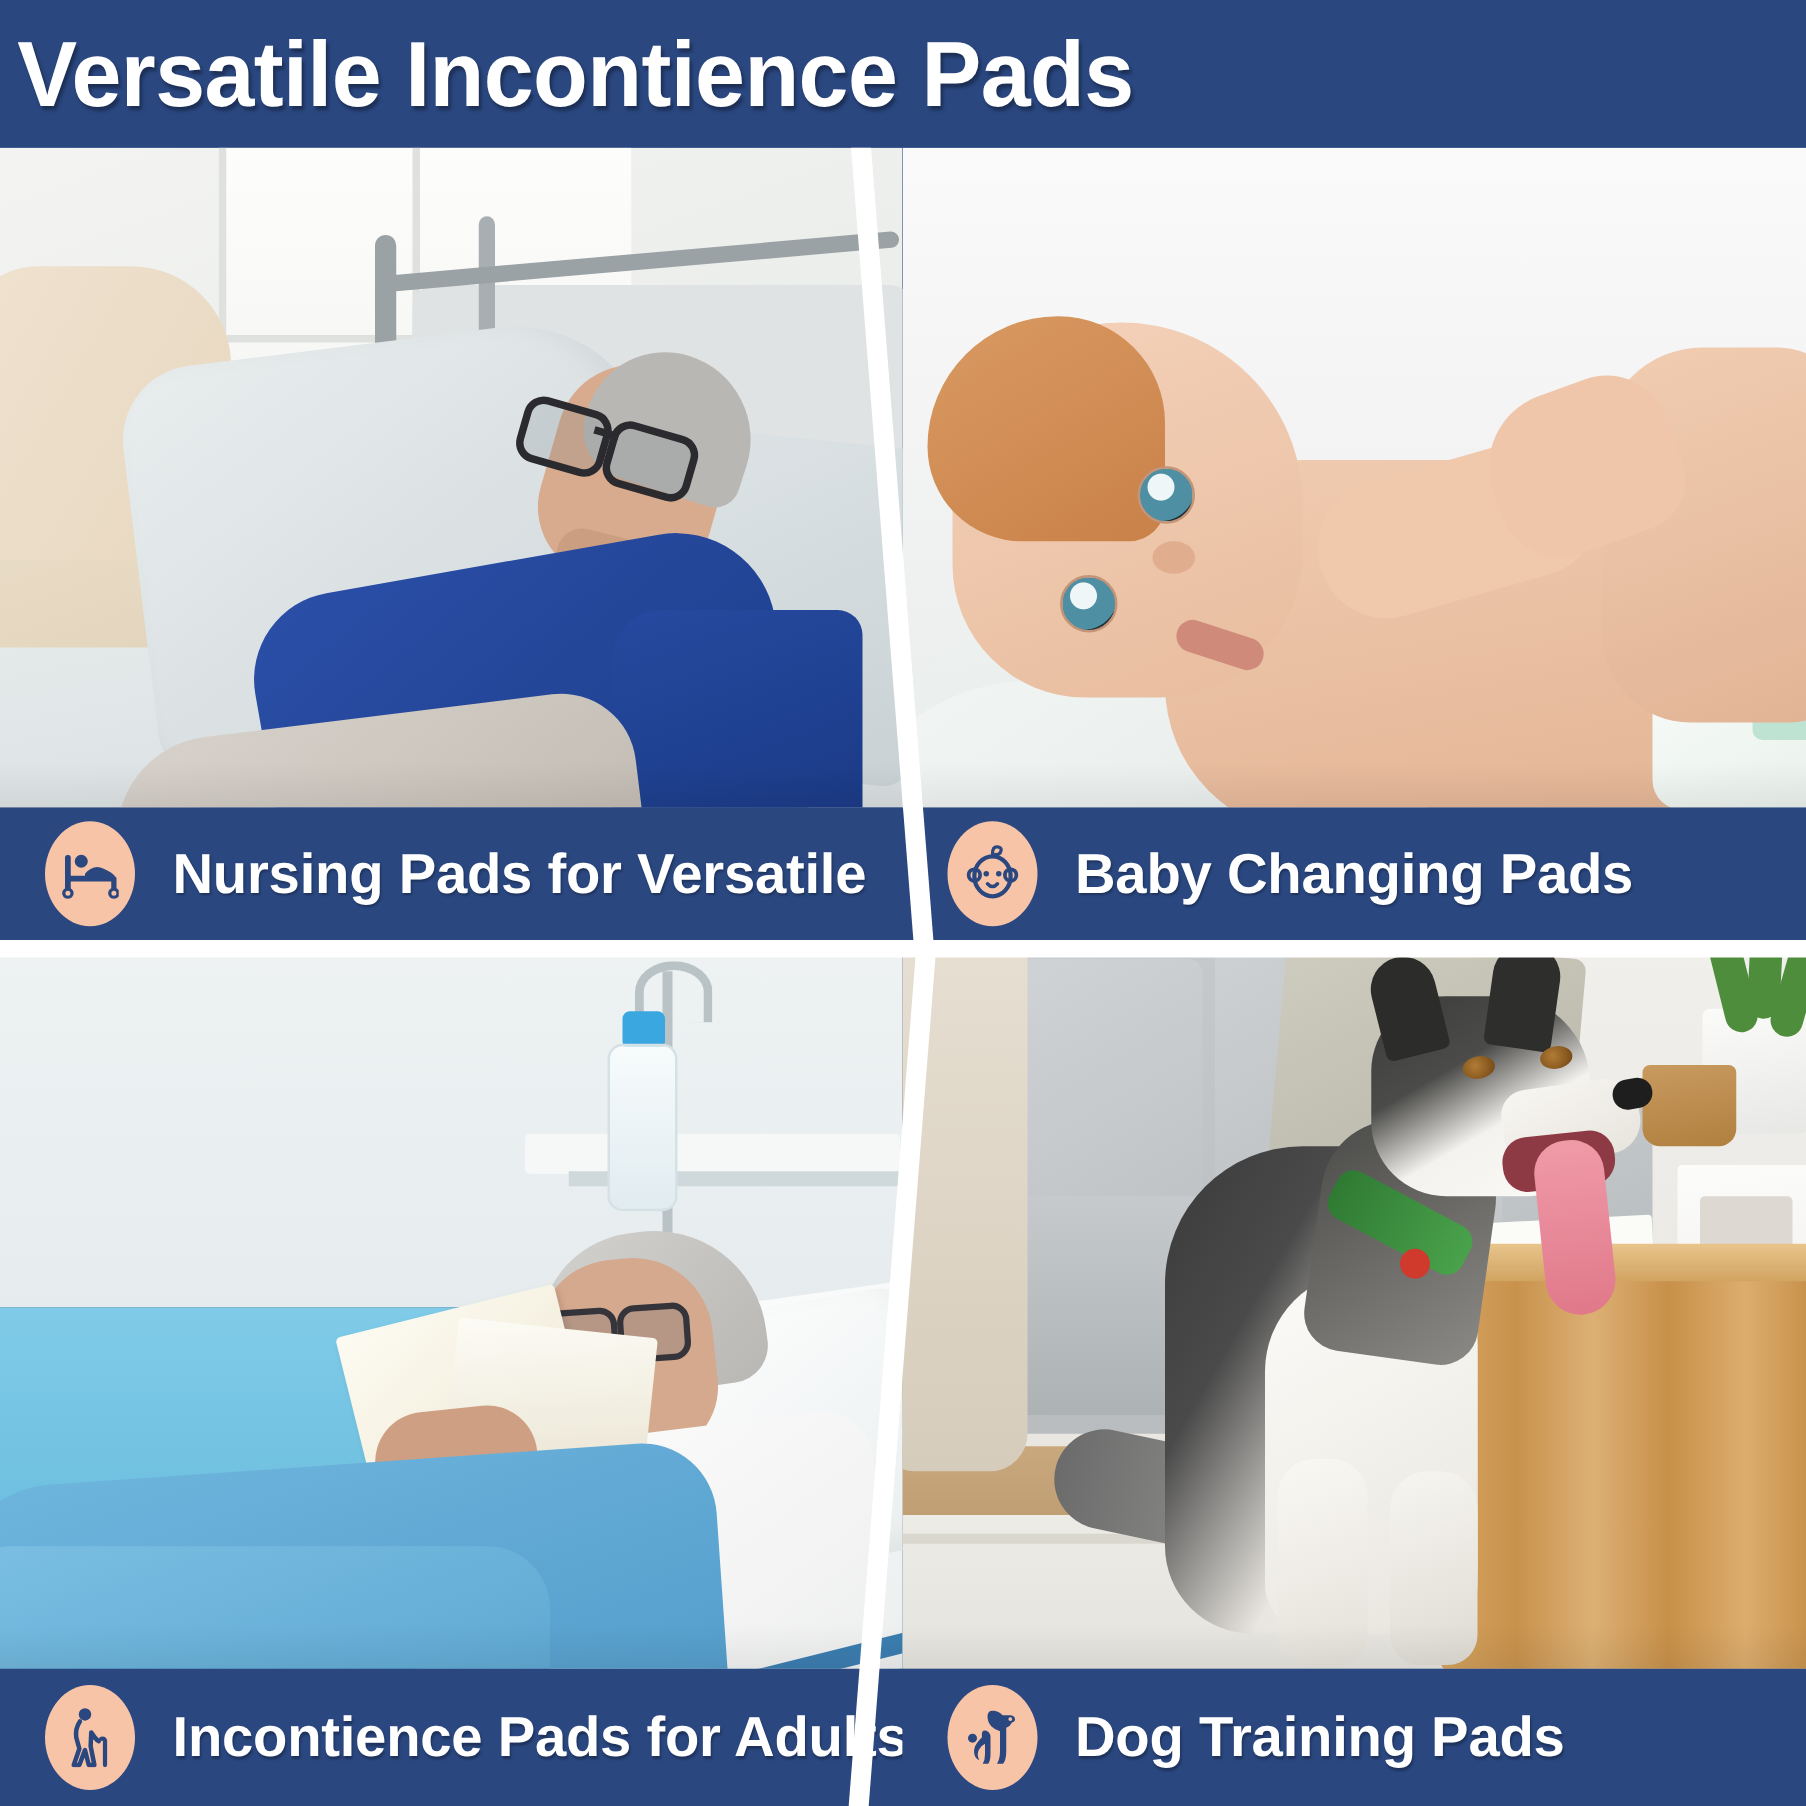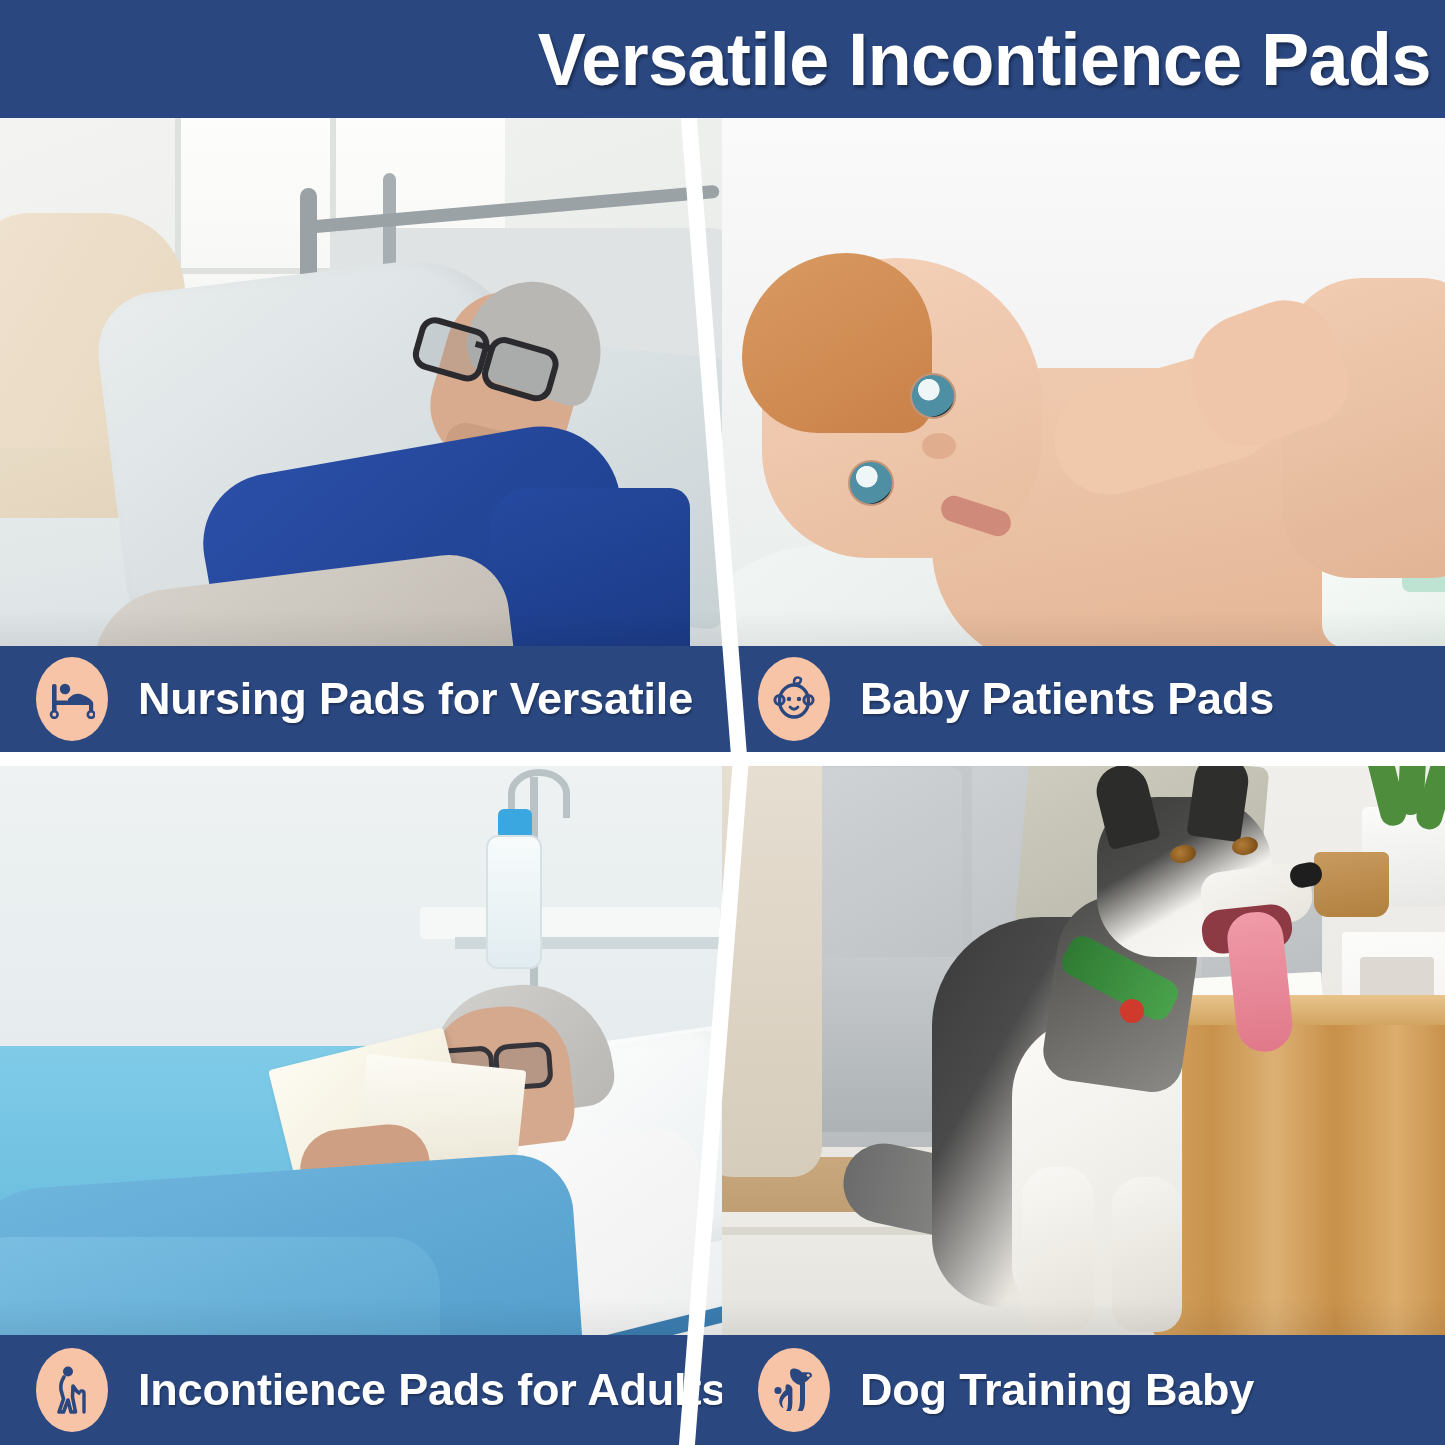--- a/index.html
+++ b/index.html
@@ -20,21 +20,21 @@
 
   
   .title-bar {
     position: absolute;
     left: 0; top: 0;
     width: 1445px;
     height: 118px;
     background: #2A4780;
     display: flex;
     align-items: center;
-    justify-content: flex-end;
+    justify-content: flex-start;
     z-index: 30;
   }
   .title-text {
     font-family: "Liberation Sans Narrow", "Liberation Sans", sans-serif;
     font-weight: 700;
     font-size: 74px;
     letter-spacing: -0.5px;
     color: #FFFFFF;
     text-shadow: 2px 3px 3px rgba(0,0,0,0.35);
     white-space: nowrap;
@@ -599,21 +599,21 @@
         <svg width="44" height="46" viewBox="0 0 44 46" aria-hidden="true">
           <path d="M22 7 Q22 1 26 1.5 Q30 2 28.5 5.5 Q27.5 8 24.5 7.6" fill="none" stroke="#2A4780" stroke-width="2.6" stroke-linecap="round"></path>
           <ellipse cx="22" cy="25" rx="14.5" ry="16" fill="none" stroke="#2A4780" stroke-width="3.4"></ellipse>
           <circle cx="7.5" cy="24" r="4.6" fill="none" stroke="#2A4780" stroke-width="3"></circle>
           <circle cx="36.5" cy="24" r="4.6" fill="none" stroke="#2A4780" stroke-width="3"></circle>
           <circle cx="17" cy="23" r="2.2" fill="#2A4780"></circle>
           <circle cx="27" cy="23" r="2.2" fill="#2A4780"></circle>
           <path d="M18 31 Q22 35.5 26 31" fill="none" stroke="#2A4780" stroke-width="2.8" stroke-linecap="round"></path>
         </svg>
       </div>
-      <div class="label-text">Baby Patients Pads</div>
+      <div class="label-text">Baby Changing Pads</div>
     </div>
   </div>
 
   <div class="quad q-bl">
     <div class="photo">
       <div class="scene">
         <div class="bl-wallt"></div>
         <div class="bl-wallb"></div>
         <div class="bl-shelf"></div>
         <div class="bl-shelf2"></div>
@@ -706,21 +706,21 @@
                    Q36.4 13.8 33 15.2 L33 34 Q33 41 30.4 44 L25.6 44 Q28 40 28 34 L28 18
                    Q24 17 21 14 Q18 10.6 18 6 Z" fill="#2A4780"></path>
           <circle cx="36.2" cy="8.2" r="1.5" fill="#F8C4A8"></circle>
           <path d="M13.5 20.5 Q13.5 16.5 17 17.6 Q19.6 18.4 20.4 21.6 L20.4 36
                    Q20.4 41.4 18.6 44 L14.2 44 Q16 41 16 36.4 L16 28
                    Q13 29.4 11.2 32.6 Q9 36.8 11.6 41.2 Q8.2 40 7.4 36
                    Q6.6 31.6 9.6 27.4 Q11.4 24.8 13.5 23 Z" fill="#2A4780"></path>
           <circle cx="6" cy="23.5" r="3.6" fill="#2A4780"></circle>
         </svg>
       </div>
-      <div class="label-text">Dog Training Baby</div>
+      <div class="label-text">Dog Training Pads</div>
     </div>
   </div>
 
   <div class="div-h"></div>
   <div class="div-v-top"></div>
   <div class="div-v-bot"></div>
 
 </div>
 
 </body></html>

